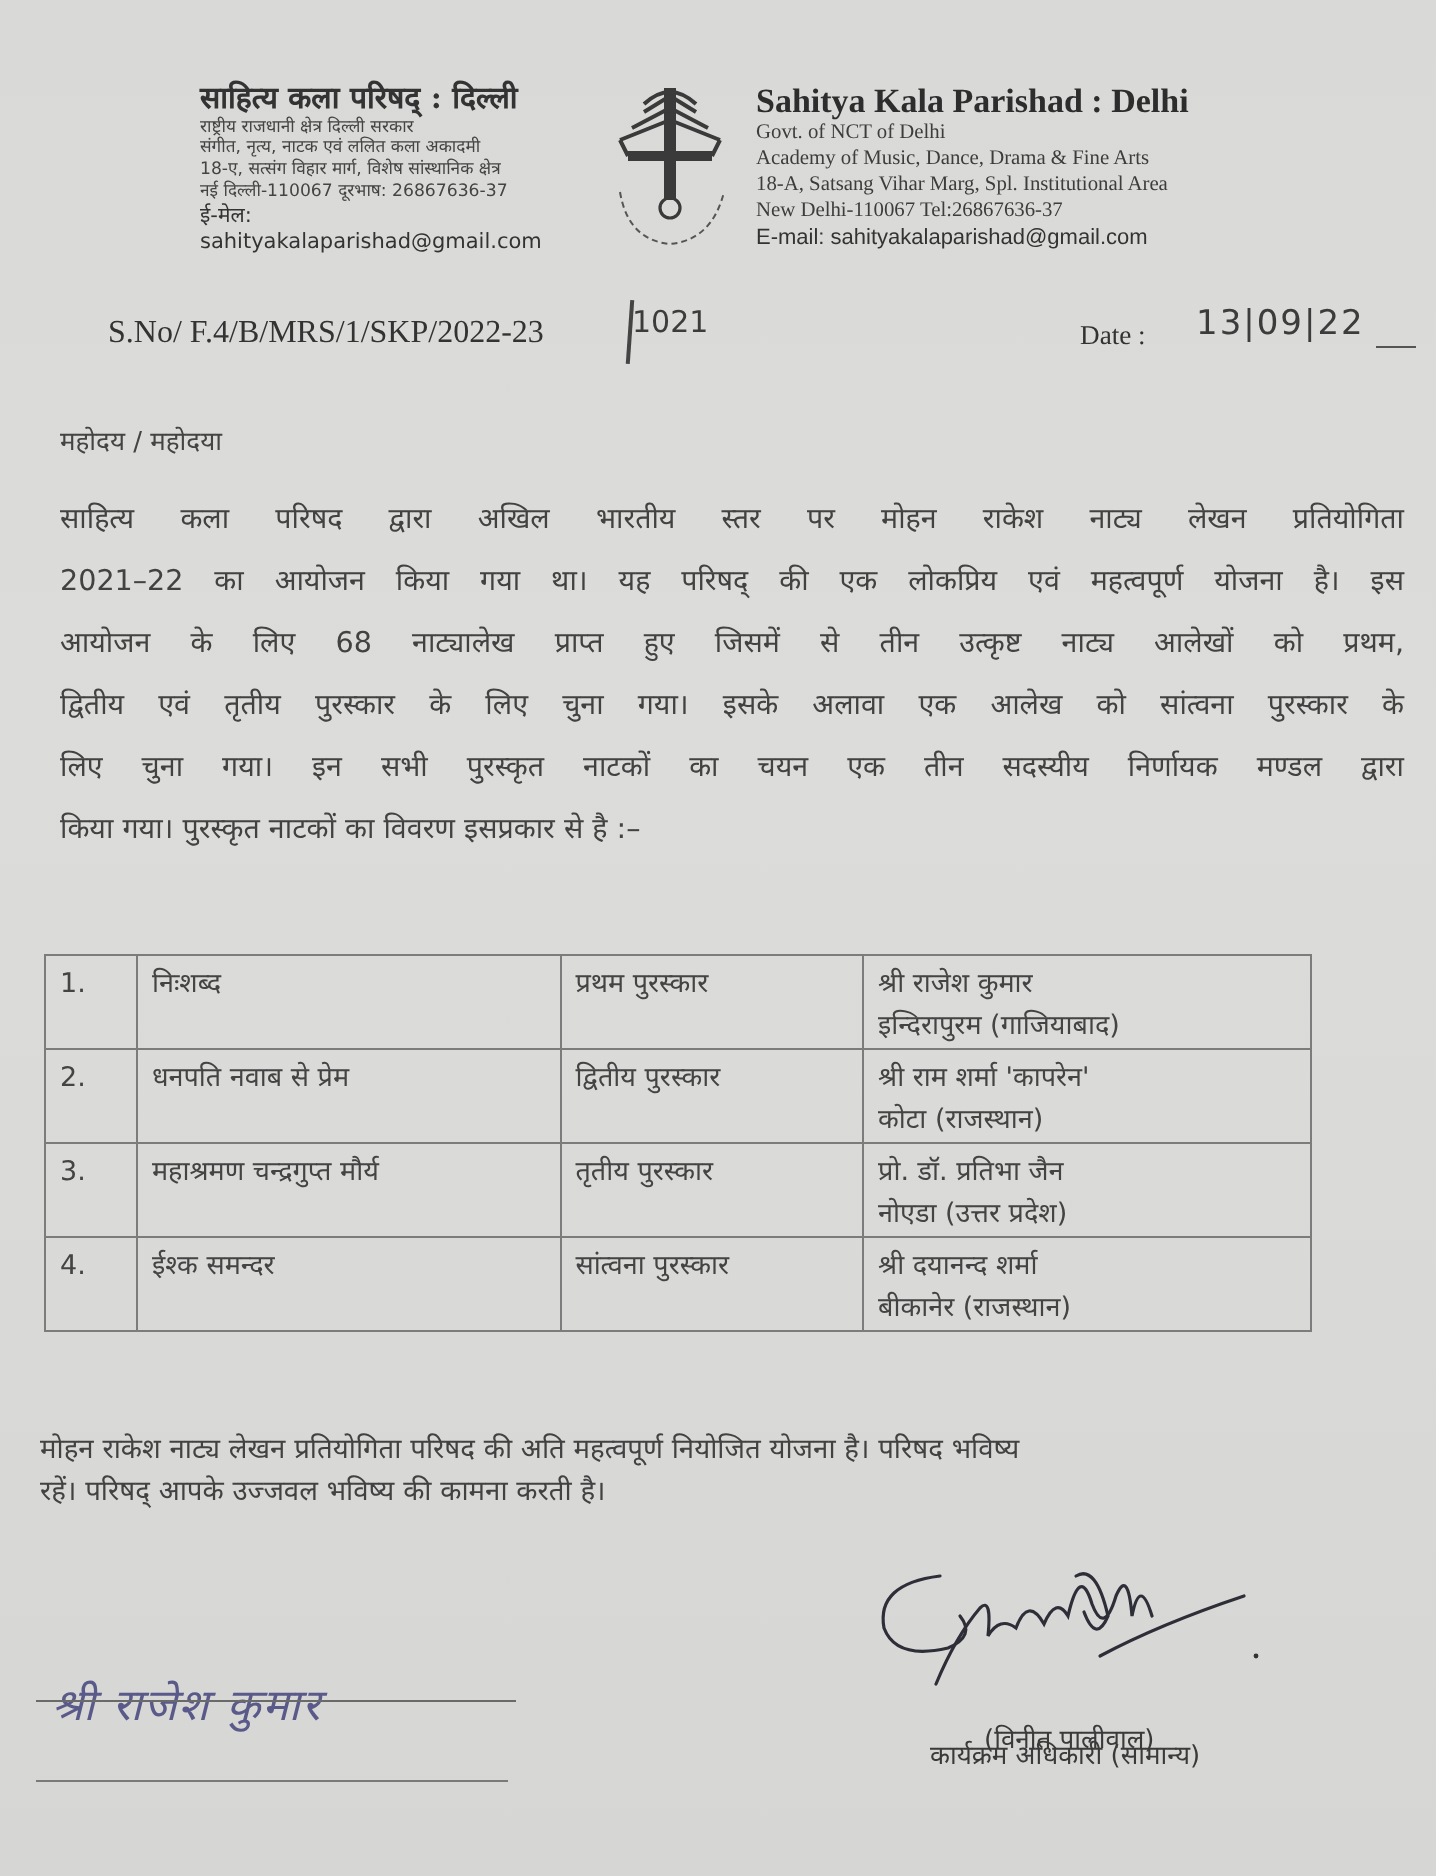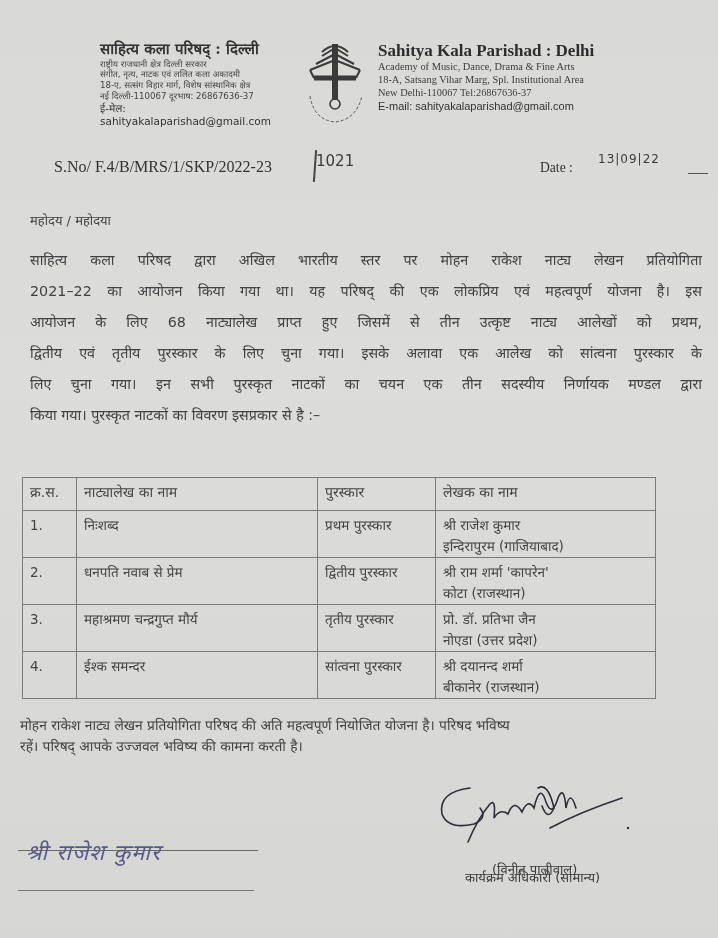--- a/index.html
+++ b/index.html
@@ -16,21 +16,21 @@
   .logo { position:absolute; left:300px; top:38px; width:70px; height:92px; }
   .lh-en { position:absolute; left:378px; top:40px; line-height:1.24; }
   .lh-en .t { font-family:"Liberation Serif", serif; font-weight:bold; font-size:17px; color:#2d2d2d; }
   .lh-en .s { font-family:"Liberation Serif", serif; font-size:10.4px; color:#3d3d3d; white-space:nowrap; }
   .lh-en .e { font-family:"Liberation Sans", sans-serif; font-size:11px; color:#333; }
   .ref { position:absolute; left:54px; top:158px; font-family:Liberation Serif, serif; font-size:16px; color:#333; }
   .hand { font-family:"DejaVu Sans", sans-serif; color:#3c3c3c; }
   .refno { position:absolute; left:316px; top:152px; font-size:15px; }
   .slash1 { position:absolute; left:314px; top:150px; width:1.5px; height:32px; background:#444; transform:rotate(4deg); }
   .datel { position:absolute; left:540px; top:160px; font-family:Liberation Serif, serif; font-size:13.6px; color:#333; }
-  .dateh { position:absolute; left:598px; top:152px; font-size:12px; letter-spacing:1px; }
+  .dateh { position:absolute; left:598px; top:152px; font-size:17px; letter-spacing:1px; }
   .dateh-ul { position:absolute; left:688px; top:173px; width:20px; height:1px; background:#555; }
   .salutation { position:absolute; left:30px; top:211px; font-size:13px; color:#444; }
   .para { position:absolute; left:30px; width:672px; font-size:14.3px; color:#424242; text-align:justify; text-align-last:justify; line-height:31px; }
   .para.last { text-align-last:left; }
   
   table.awards { position:absolute; left:22px; top:477px; border-collapse:collapse; width:634px; font-size:13.5px; color:#444; }
   table.awards td, table.awards th { border:1px solid #7c7c7c; vertical-align:top; padding:4px 7px 0 7px; font-weight:normal; text-align:left; line-height:21px; }
   table.awards th { height:28px; font-size:14px; }
   table.awards td { height:41px; }
   .c1 { width:39px; } .c2 { width:226px; } .c3 { width:103px; } .c4 { }
@@ -66,20 +66,21 @@
       <path d="M22 14 Q35 2 48 14"></path>
       <path d="M10 32 L14 40 M60 32 L56 40"></path>
     </g>
     <circle cx="35" cy="66" r="5" fill="none" stroke="#3a3a3a" stroke-width="1.6"></circle>
     <path d="M10 58 Q14 82 35 84 Q56 82 62 58" fill="none" stroke="#555" stroke-width="1" stroke-dasharray="3 2"></path>
   </svg>
 </div>
 
 <div class="lh-en">
   <div class="t">Sahitya Kala Parishad : Delhi</div>
+  <div class="s">Govt. of NCT of Delhi</div>
   <div class="s">Academy of Music, Dance, Drama &amp; Fine Arts</div>
   <div class="s">18-A, Satsang Vihar Marg, Spl. Institutional Area</div>
   <div class="s">New Delhi-110067      Tel:26867636-37</div>
   <div class="e">E-mail: sahityakalaparishad@gmail.com</div>
 </div>
 
 <div class="ref">S.No/ F.4/B/MRS/1/SKP/2022-23</div>
 <div class="slash1"></div>
 <div class="refno hand">1021</div>
 <div class="datel">Date :</div>
@@ -90,26 +91,20 @@
 
 <div class="para" style="top:245px">साहित्य कला परिषद द्वारा अखिल भारतीय स्तर पर मोहन राकेश नाट्य लेखन प्रतियोगिता</div>
 <div class="para" style="top:276px">2021–22 का आयोजन किया गया था। यह परिषद् की एक लोकप्रिय एवं महत्वपूर्ण योजना है। इस</div>
 <div class="para" style="top:307px">आयोजन के लिए 68 नाट्यालेख प्राप्त हुए जिसमें से तीन उत्कृष्ट नाट्य आलेखों को प्रथम,</div>
 <div class="para" style="top:338px">द्वितीय एवं तृतीय पुरस्कार के लिए चुना गया। इसके अलावा एक आलेख को सांत्वना पुरस्कार के</div>
 <div class="para" style="top:369px">लिए चुना गया। इन सभी पुरस्कृत नाटकों का चयन एक तीन सदस्यीय निर्णायक मण्डल द्वारा</div>
 <div class="para last" style="top:400px">किया गया। पुरस्कृत नाटकों का विवरण इसप्रकार से है :–</div>
 
 <table class="awards">
   <tbody>
-      <tr>
-    <th class="c1">क्र.स.</th>
-    <th class="c2">नाट्यालेख का नाम</th>
-    <th class="c3">पुरस्कार</th>
-    <th class="c4">लेखक का नाम</th>
-  </tr>
   <tr>
     <td>1.</td>
     <td> निःशब्द</td>
     <td>प्रथम पुरस्कार</td>
     <td>
           <div>श्री राजेश कुमार</div>
           <div>इन्दिरापुरम  (गाजियाबाद)</div>
         </td>
   </tr>
   <tr>

